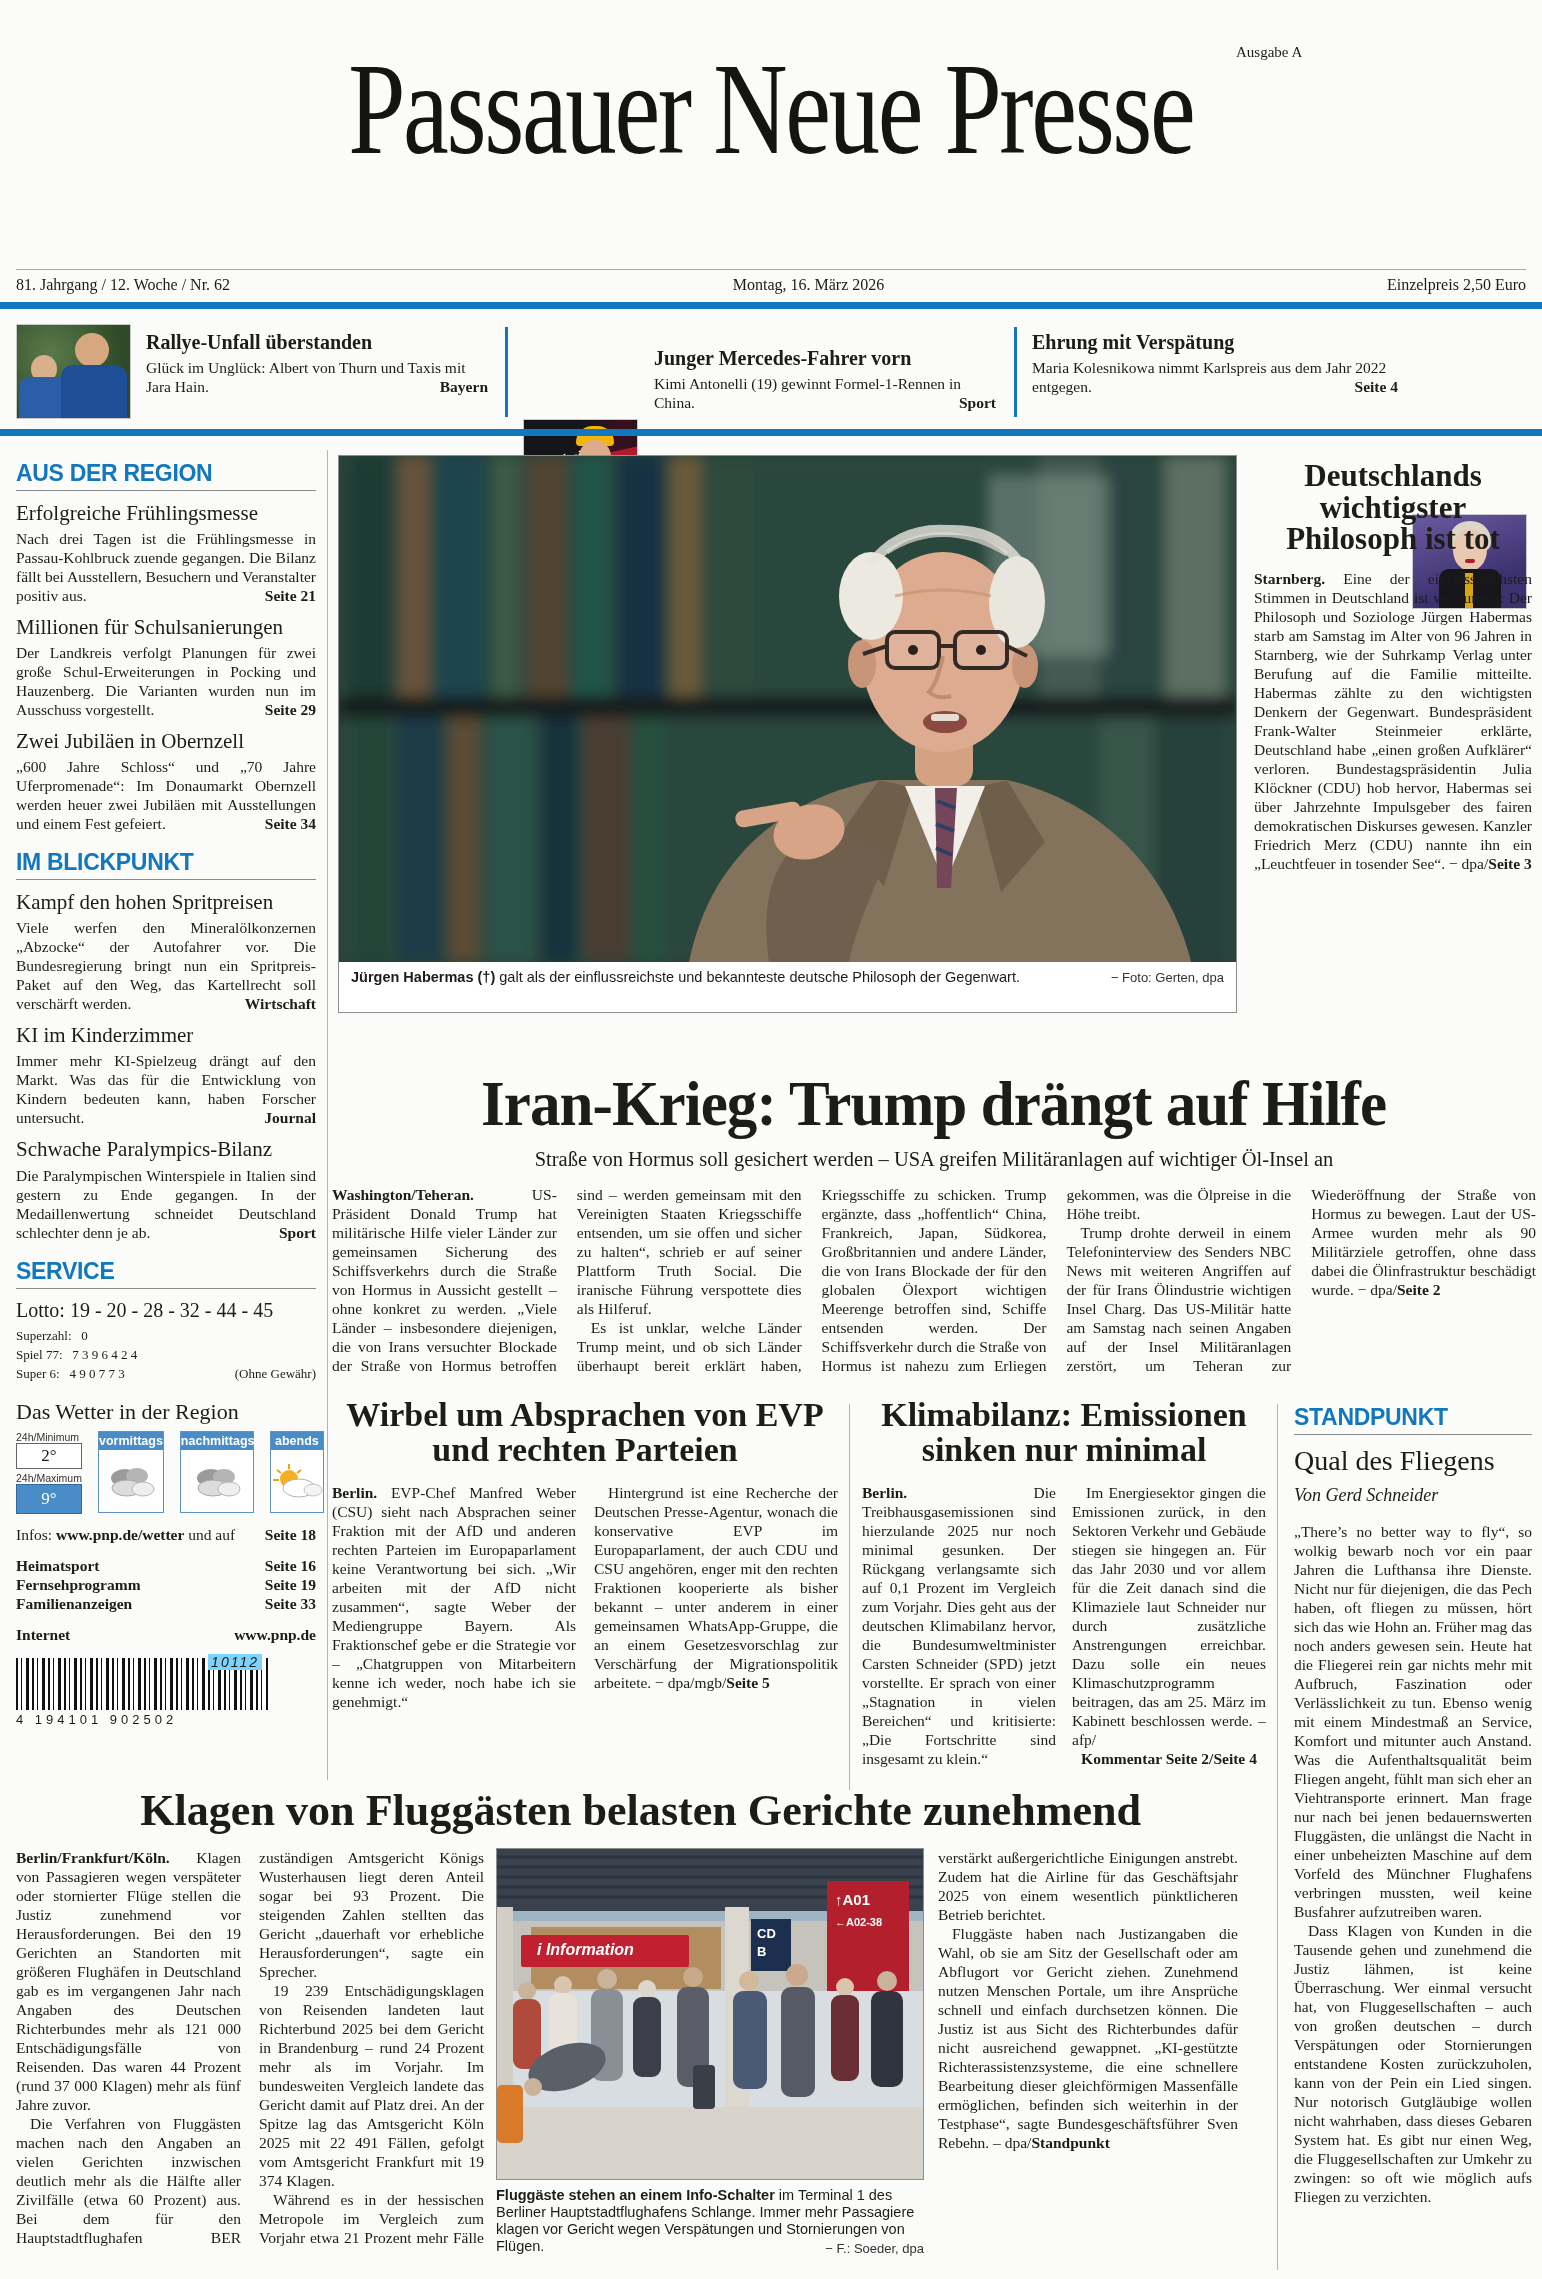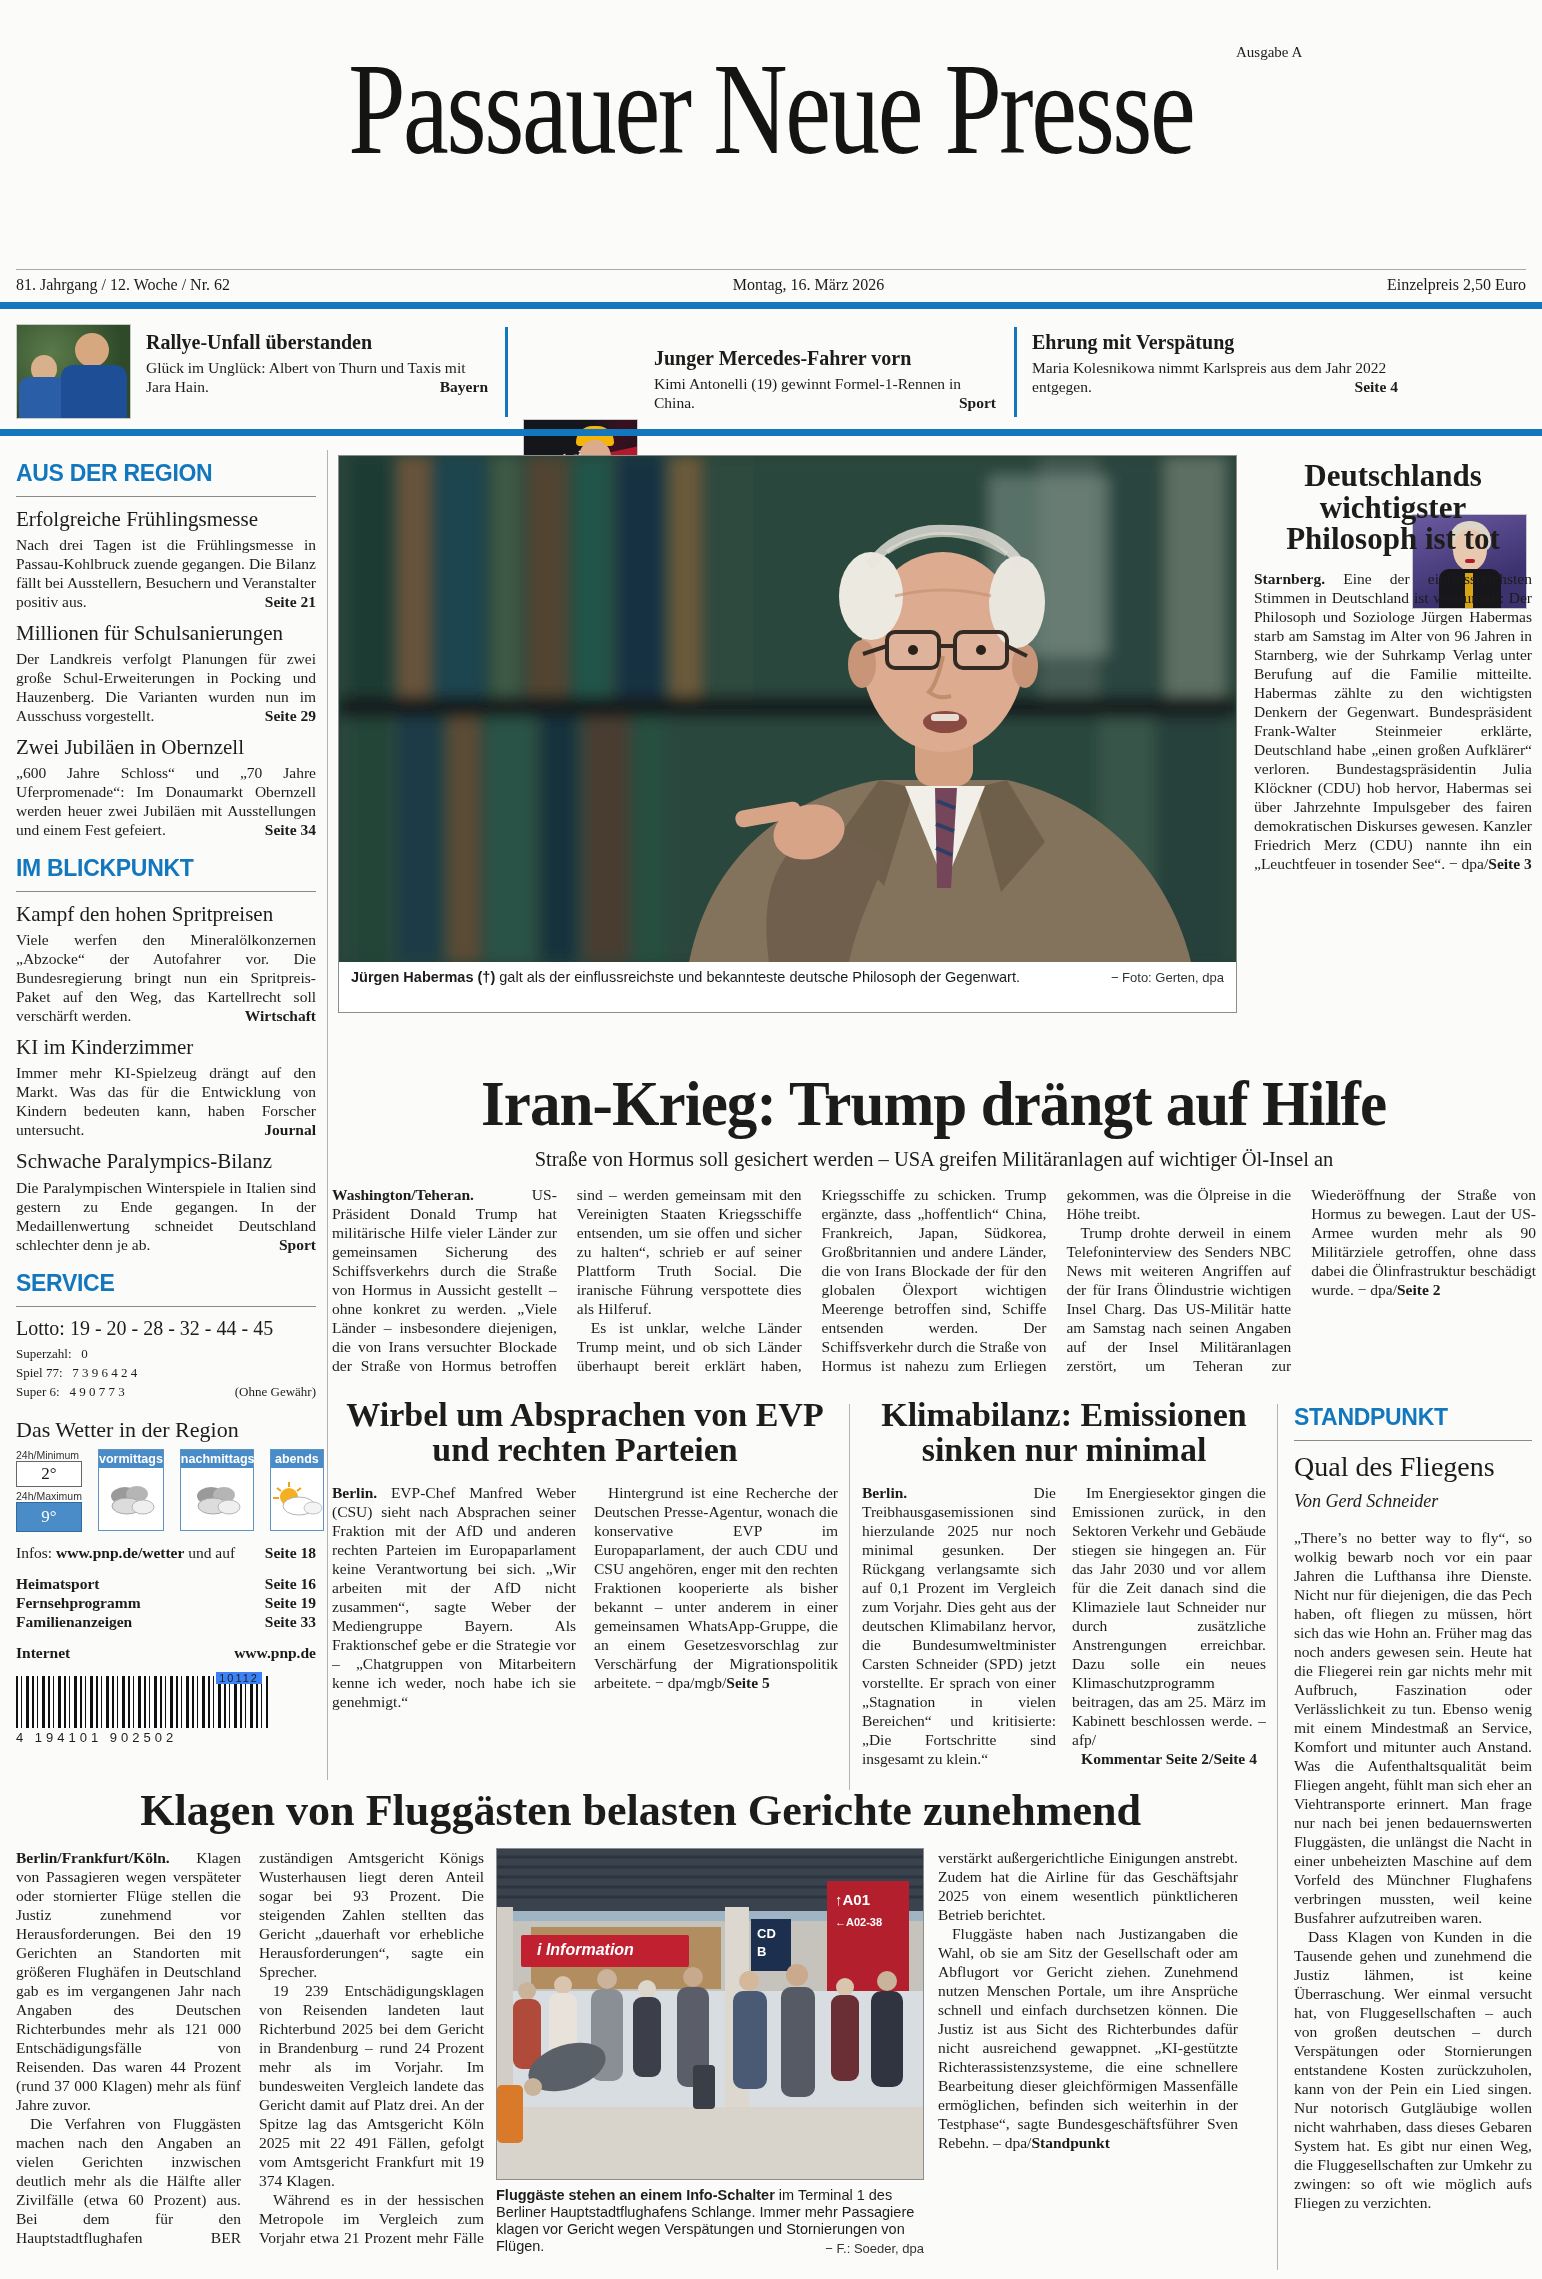--- a/index.html
+++ b/index.html
@@ -5,21 +5,21 @@
   html,body{margin:0;padding:0;}
   body{width:1542px;height:2279px;background:#fbfbfa;position:relative;
        font-family:"Liberation Serif",serif;color:#1c1c1b;overflow:hidden;}
   .abs{position:absolute;}
   .sans{font-family:"Liberation Sans",sans-serif;}
   .just{text-align:justify;hyphens:auto;-webkit-hyphens:auto;}
   .bluebar{background:#1277bd;height:7px;left:0;right:0;}
   .vrule{background:#b3b3b3;width:1px;}
   .sechead{font-family:"Liberation Sans",sans-serif;font-weight:bold;font-size:23px;
            color:#1277bd;letter-spacing:-0.3px;border-bottom:1px solid #8a8a8a;
-           padding-bottom:9px;transform-origin:left;}
+           padding-bottom:3px;transform-origin:left;}
   .itemtitle{font-size:21px;line-height:1.1;margin:11px 0 4px;}
   .itemtxt{font-size:15.5px;line-height:19px;position:relative;}
   .pref{position:absolute;right:0;bottom:0;font-weight:bold;background:#fbfbfa;padding-left:8px;}
   .bodytxt{font-size:15.5px;line-height:19px;}
   .bodytxt p{margin:0;}
   .bodytxt p + p{text-indent:14px;}
   .teaser-title{font-size:20px;font-weight:bold;line-height:1.1;margin-bottom:5px;}
   .teaser-txt{font-size:15.5px;line-height:19px;}
   .tphoto{width:113px;height:93px;overflow:hidden;position:relative;border:1px solid #c9c9c9;}
   .headcirc{position:absolute;border-radius:50%;}
@@ -243,21 +243,21 @@
         <span>Seite 33</span>
       </div>
   </div>
 
   <div class="linkrow" style="margin-top:12px;">
     <span>Internet</span>
     <span>www.pnp.de</span>
   </div>
 
   <div style="margin-top:14px;position:relative;width:252px;">
-    <div class="sans" style="position:absolute;right:6px;top:-4px;font-size:11px;letter-spacing:2px;background:#3b82f6;padding:0 3px;">10112</div>
+    <div class="sans" style="position:absolute;right:6px;top:-4px;font-size:14px;letter-spacing:2px;background:#7dd3fc;padding:0 3px;font-style:italic;">10112</div>
     <div class="barcode-bars" style="margin-top:10px;"></div>
     <div class="sans" style="font-size:13px;letter-spacing:4px;margin-top:2px;">4 194101 902502</div>
   </div>
 </div>
 
 <div class="abs photo-frame" style="left:338px;top:455px;width:897px;height:556px;">
   <div class="clip" style="width:897px;height:506px;position:relative;background:#274238;">
     <svg width="897" height="506" viewBox="0 0 897 506">
       <defs>
           <filter id="blur1" x="-10%" y="-10%" width="120%" height="120%">

